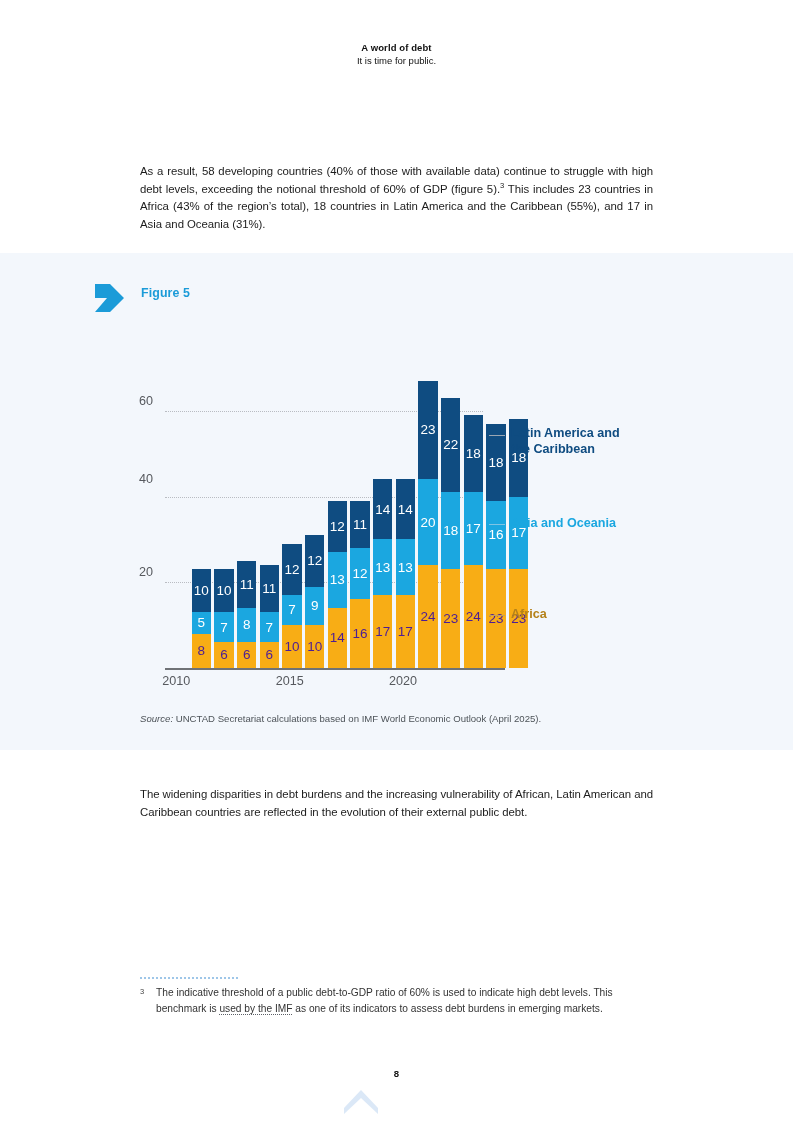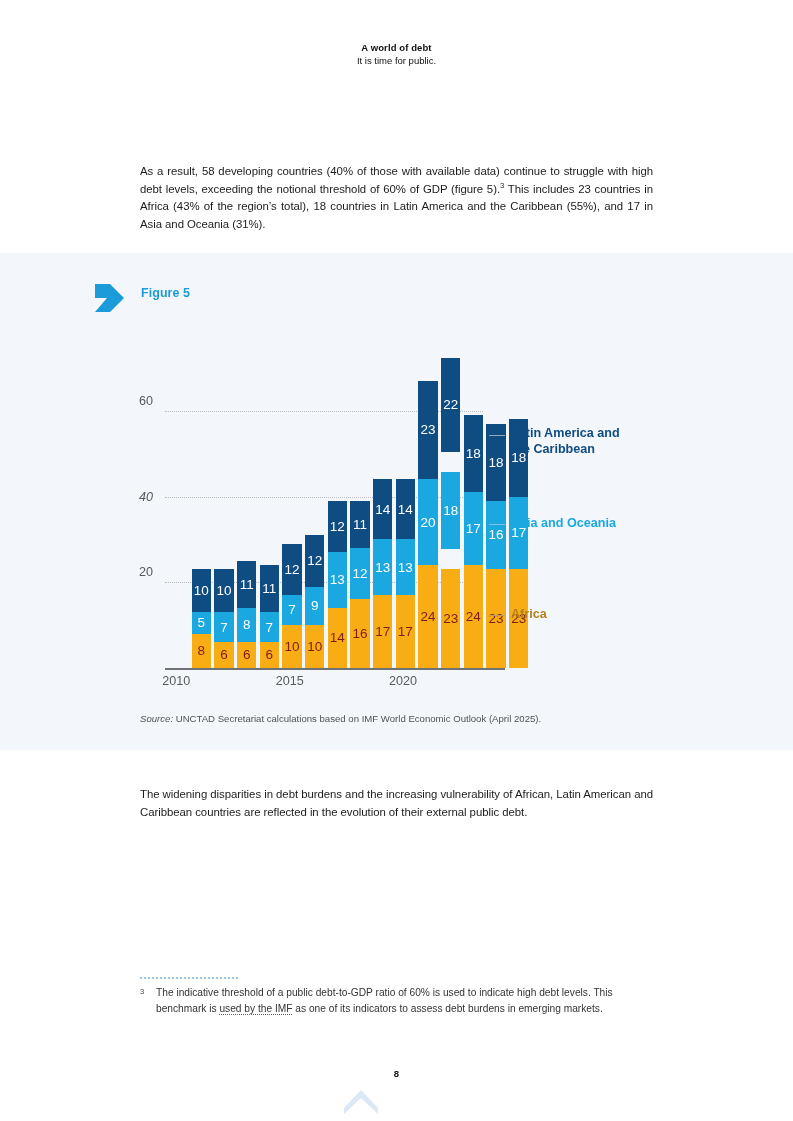--- a/index.html
+++ b/index.html
@@ -85,21 +85,21 @@
   }
   .bar{
     position:absolute;bottom:0;display:flex;flex-direction:column;justify-content:flex-end;
   }
   .seg{
     position:relative;display:flex;align-items:center;justify-content:center;
     font-size:13.5px;font-weight:normal;line-height:1;
   }
   .seg-lac{background:#0f4c81;color:#ffffff;}
   .seg-asia{background:#1ba7e0;color:#ffffff;}
-  .seg-africa{background:#f8ad15;color:#7f1d1d;}
+  .seg-africa{background:#f8ad15;color:#4c1d95;}
   .seg .lbl{position:relative;top:0;text-align:right;}
 
   .xtick{
     position:absolute;top:306px;
     font-size:12.6px;color:#56595e;line-height:14px;
     transform:translateX(-50%);white-space:nowrap;
   }
 
   
   .legend-item{position:absolute;white-space:nowrap;}
@@ -175,21 +175,21 @@
 
   <div class="chart">
     <div class="plot">
       <div id="gridlines">
           <div class="gridline" style="top: 214.286px;"></div>
           <div class="gridline" style="top: 128.571px;"></div>
           <div class="gridline" style="top: 42.8571px;"></div>
         </div>
       <div id="yticks">
           <div class="ylabel" style="top: 198.286px; left: -26px;">20</div>
-          <div class="ylabel" style="top: 123px; left: -26px; font-style: italic;">40</div>
+          <div class="ylabel" style="top: 105px; left: -26px;">40</div>
           <div class="ylabel" style="top: 26.8571px; left: -26px;">60</div>
         </div>
       <div class="bars" id="bars">
           <div class="bar" style="left: 1.75667px; width: 19.1533px;">
             <div class="seg seg-lac" style="height: 42.8571px;">
               <span class="lbl">10</span>
             </div>
             <div class="seg seg-asia" style="height: 21.4286px;">
               <span class="lbl">5</span>
             </div>
@@ -300,21 +300,21 @@
             <div class="seg seg-lac" style="height: 98.5714px;">
               <span class="lbl">23</span>
             </div>
             <div class="seg seg-asia" style="height: 85.7143px;">
               <span class="lbl">20</span>
             </div>
             <div class="seg seg-africa" style="height: 102.857px;">
               <span class="lbl">24</span>
             </div>
           </div>
-          <div class="bar" style="left: 251.09px; width: 19.1533px; gap: 20px;">
+          <div class="bar" style="left: 251.09px; width: 19.1533px;">
             <div class="seg seg-lac" style="height: 94.2857px;">
               <span class="lbl">22</span>
             </div>
             <div class="seg seg-asia" style="height: 77.1429px;">
               <span class="lbl">18</span>
             </div>
             <div class="seg seg-africa" style="height: 98.5714px;">
               <span class="lbl">23</span>
             </div>
           </div>

